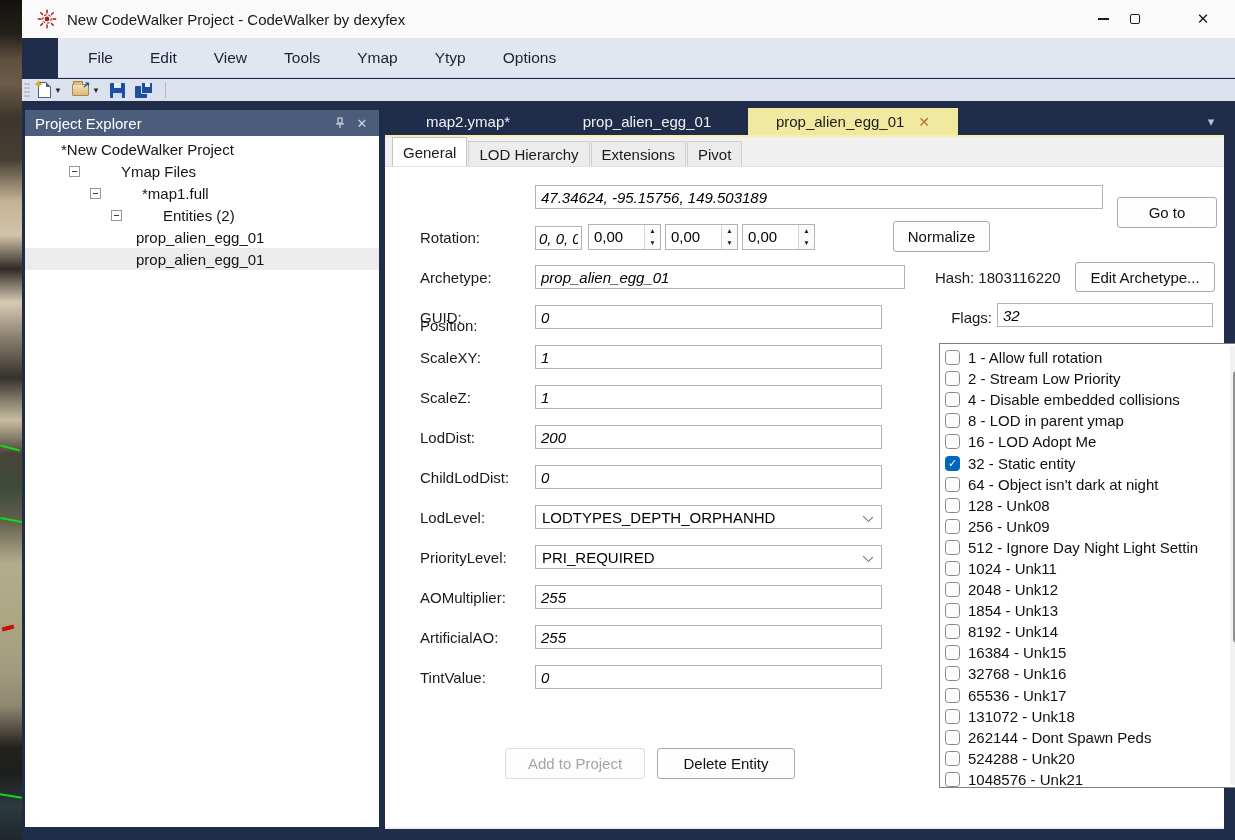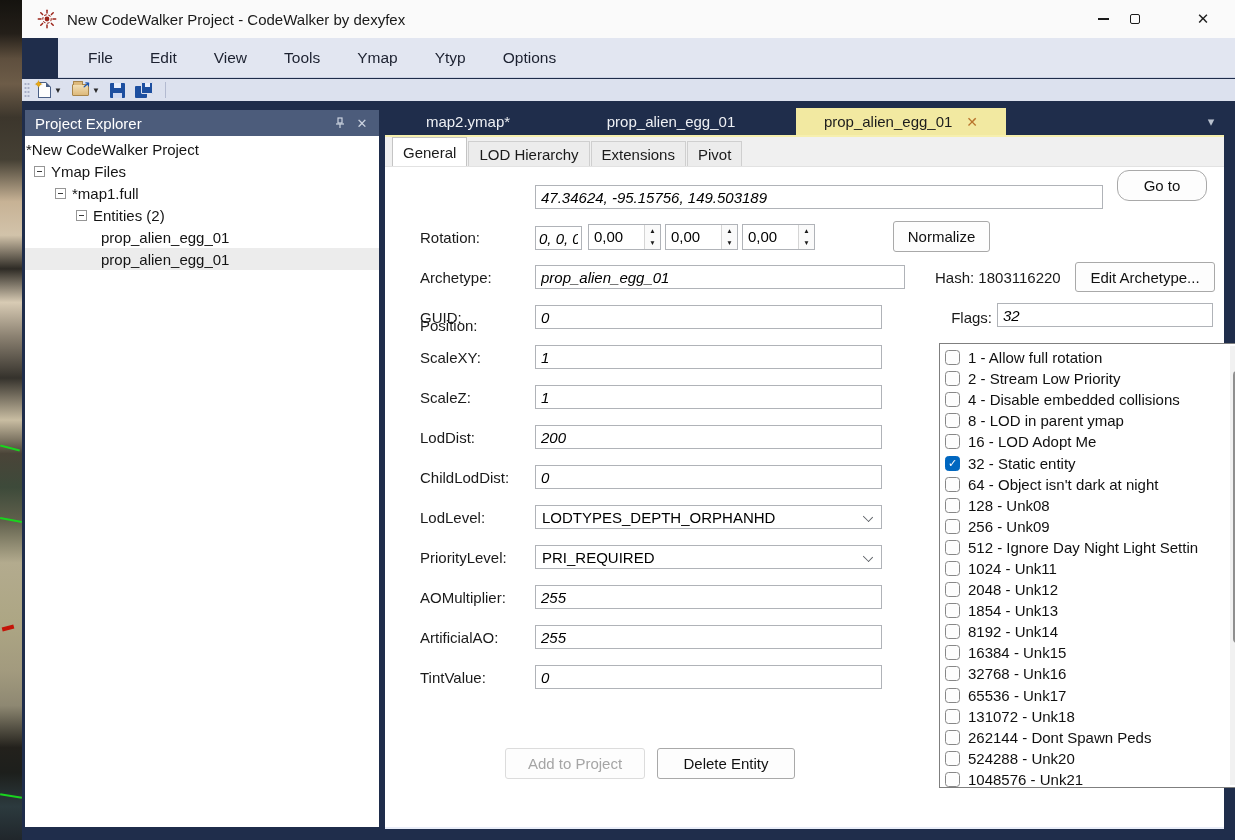--- a/index.html
+++ b/index.html
@@ -49,28 +49,28 @@
   #icon-saveall .f2::before { content:""; position:absolute; left:3px; top:0; width:5px; height:4px; background:#e8eefc; }
   #tb-sep { width:1px; height:16px; background:#b3bad0; margin-left:12px; }
 
   
   #pe-panel { position:absolute; left:25px; top:110px; width:354px; height:717px; background:#fff; }
   #pe-header { height:26px; background:var(--pe-header,#4c5c7b); display:flex; align-items:center; color:#fff; }
   #pe-title { font-size:15px; margin-left:10px; flex:1; }
   .pe-hbtn { width:22px; height:22px; display:flex; align-items:center; justify-content:center; color:#ccd3e0; }
   #pe-close { margin-right:6px; font-size:13px; }
   #pe-tree { padding-top:2px; }
-  .tree-row { height:22px; display:flex; align-items:center; font-size:15px; color:#141414; white-space:nowrap; }
+  .tree-row { height:22px; display:flex; align-items:center; font-size:15px; color:#141414; white-space:nowrap;gap:35px; }
   .tree-row.selected { background:var(--highlight-row,#ececec); }
   .spacer { flex:none; height:1px; }
   .expander { flex:none; width:11px; height:11px; border:1px solid #969696; background:#fff; margin-right:6px; position:relative; }
   .expander::after { content:""; position:absolute; left:2px; top:4px; width:5px; height:1px; background:#3a3a3a; }
 
   
-  #doc-tabs { position:absolute; left:390px; top:108px; height:27px; display:flex;gap:24px; }
+  #doc-tabs { position:absolute; left:390px; top:108px; height:27px; display:flex; }
   .doc-tab { height:27px; display:flex; align-items:center; justify-content:center; font-size:15px; color:#eef0f4; }
   .doc-tab:nth-of-type(1) { width:156px; }
   .doc-tab:nth-of-type(2) { width:202px; }
   .doc-tab:nth-of-type(3) { width:210px; }
   .doc-tab.active { background:var(--tab-yellow,#f2e9a1); color:#1c1c1c; }
   .tab-close { margin-left:14px; color:var(--tab-close-x,#b8742c); font-size:14px; font-weight:bold; }
   #tabs-caret { position:absolute; left:1198px; top:110px; width:26px; height:24px; text-align:center; color:#b9c1ce; font-size:13px; line-height:24px; }
   #tab-underline { position:absolute; left:385px; top:135px; width:839px; height:2px; background:var(--tab-underline,#f6efae); }
 
   
@@ -227,21 +227,21 @@
 <div id="editor">
   <div id="subtab-strip">
       <div class="subtab active">General</div>
       <div class="subtab">LOD Hierarchy</div>
       <div class="subtab">Extensions</div>
       <div class="subtab">Pivot</div>
     </div>
 
   <span class="flabel" style="left:35px; top:180px;">Position:</span>
   <input class="tinput" style="left: 150px; top: 48px; width: 568px;" value="47.34624, -95.15756, 149.503189">
-  <div class="btn" style="left:732px; top:33px; width:90px; height:31px;border-radius:12px;">Go to</div>
+  <div class="btn" style="left:732px; top:60px; width:100px; height:31px;">Go to</div>
 
   <span class="flabel" style="left:35px; top:92px;">Rotation:</span>
   <input class="tinput" style="left: 150px; top: 89px; width: 47px; padding: 0px 3px;" value="0, 0, 0, 1">
   <div id="spinners">
       <div class="spinner" style="left: 203px; top: 87px;">
         <div class="sval">0,00</div>
         <div class="sbtns">
           <span>▲</span>
           <span>▼</span>
         </div>

